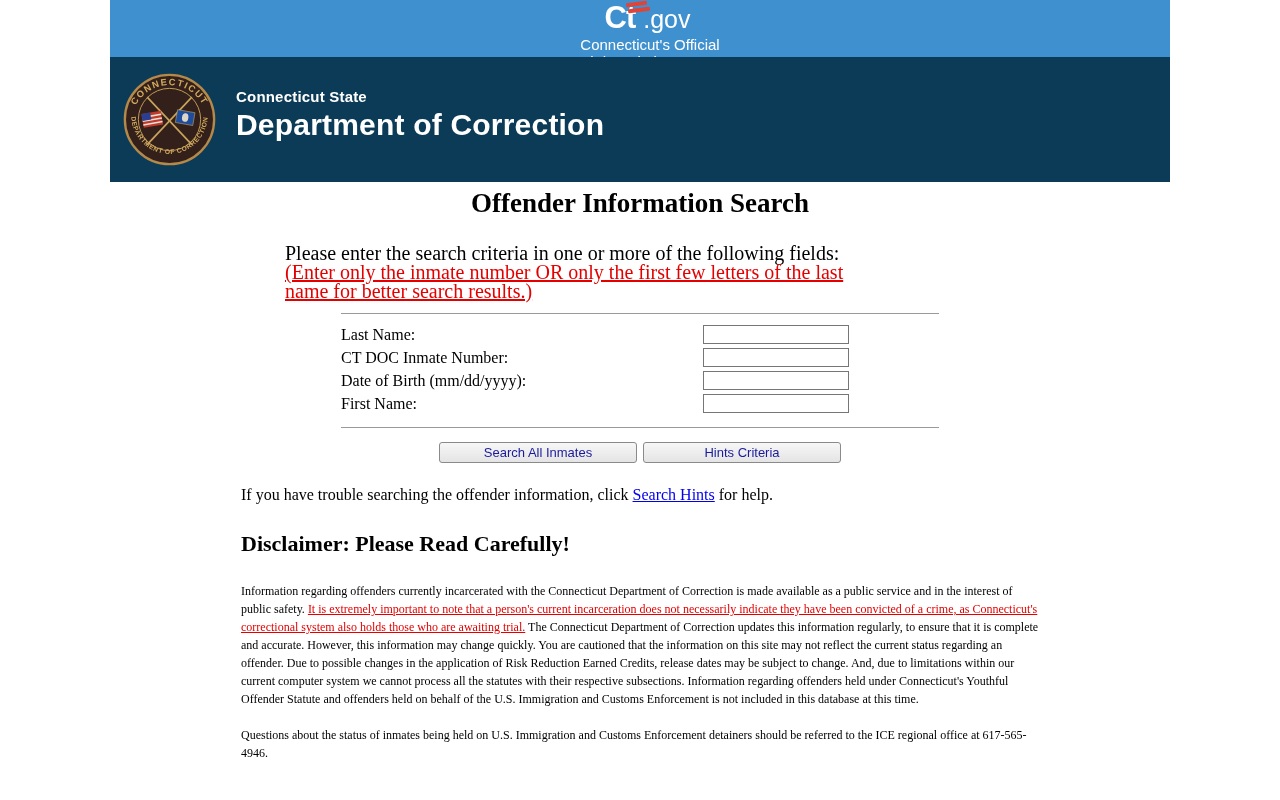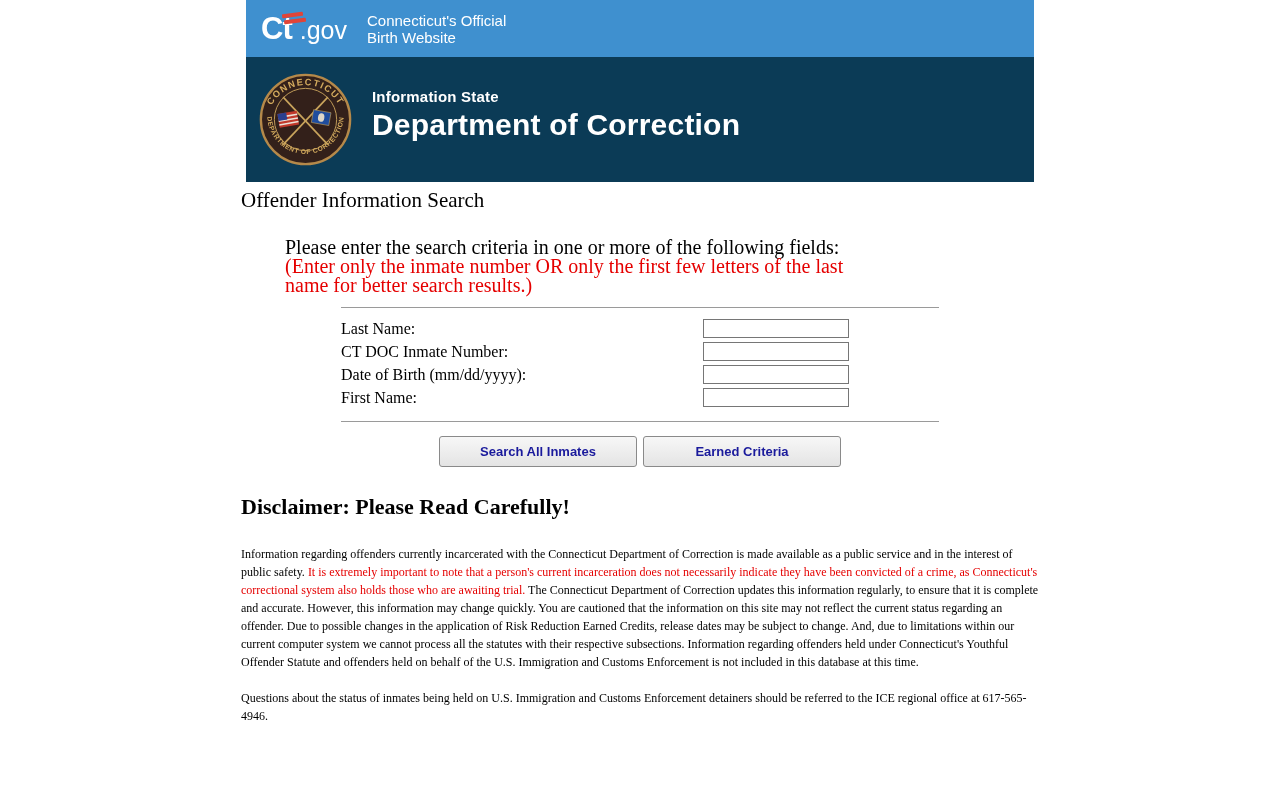--- a/index.html
+++ b/index.html
@@ -3,21 +3,21 @@
 <meta charset="utf-8">
 <style>
   * { box-sizing: border-box; }
   html,body { margin:0; padding:0; }
   body {
     width:1280px; height:800px; overflow:hidden;
     background:#ffffff;
     font-family:"Liberation Serif","DejaVu Serif",serif;
     color:#000;
   }
-  .strip { width:788px; margin:0 auto; }
+  .strip { width:1060px; margin:0 auto;flex-direction:column; }
 
   
   .topbar {
     height:57px; background:#3f90cf;
     display:flex; align-items:center;
     font-family:"Liberation Sans","DejaVu Sans",sans-serif;
   }
   .ctgov { position:relative; margin-left:15px; color:#fff; cursor:pointer; white-space:nowrap; }
   .ctgov .ct  { font-size:31px; font-weight:bold; letter-spacing:-1px; padding-right:8px; }
   .ctgov .gov { font-size:25px; font-weight:normal; }
@@ -30,35 +30,35 @@
   
   .navy { height:125px; background:#0b3b56; position:relative; }
   .seal { position:absolute; left:13px; top:16px; width:93px; height:93px; }
   .agency { position:absolute; left:126px; top:31px; color:#fff;
             font-family:"Liberation Sans","DejaVu Sans",sans-serif; }
   .agency-small { font-size:15px; font-weight:bold; letter-spacing:.2px; margin-bottom:3px; }
   .agency-large { font-size:30px; font-weight:bold; letter-spacing:.2px; }
 
   
   .content { width:798px; margin:0 auto; }
-  h1.pagetitle { font-size:21px; font-weight:normal; margin:6px 0 25px; }
+  h1.pagetitle { font-size:27px; font-weight:bold; text-align:center; margin:6px 0 25px; }
   .intro { margin-left:44px; width:600px; font-size:20px; line-height:19px; }
-  .red { color:#e50000; }
+  .red { color:#e50000;text-decoration:underline; }
   .divider { border:none; border-top:1px solid #9a9a9a; margin:12px 0 9px 100px; width:598px; }
   .formrow { display:flex; align-items:center; height:23px; margin-left:100px; width:598px; }
   .formrow label { width:362px; font-size:16px; }
   .formrow input {
     width:146px; height:19px; border:1px solid #767676; background:#fff;
     font-size:13px; padding:1px 3px; font-family:"Liberation Sans",sans-serif;
   }
   .btnrow { margin:14px 0 0 100px; width:598px; display:flex; justify-content:center; gap:6px; }
   .btnrow button {
-    width:198px; height:31px;
+    width:198px; height:21px;
     font-family:"Liberation Sans","DejaVu Sans",sans-serif;
-    font-size:13px; font-weight:bold; color:#1a1a9c;
+    font-size:13px; font-weight:normal; color:#1a1a9c;
     background:linear-gradient(#f7f7f7,#e4e4e4);
     border:1px solid #8a8a8a; border-radius:3px; cursor:pointer; line-height:17px;
   }
   .help { margin:23px 0 0 0; font-size:16px; }
   a.hintlink { color:#0000ee; text-decoration:underline; cursor:pointer; }
   h2.disctitle { font-size:22px; font-weight:bold; text-align:left; margin:27px 0 25px; }
   p.disc { font-size:12px; line-height:18px; margin:0 0 18px; text-align:left; }
 </style>
 </head>
 <body>
@@ -99,21 +99,21 @@
       <rect x="21" y="49" width="21" height="1.7" fill="#e9e2d8"></rect>
       <rect x="21" y="53" width="21" height="1.7" fill="#e9e2d8"></rect>
       <rect x="21" y="42" width="9.5" height="7.5" fill="#2a3f8f"></rect>
     </g>
     <g transform="rotate(10 67 50)">
       <rect x="57" y="41" width="19" height="14" fill="#1f4d9e" stroke="#c9a45c" stroke-width="0.6"></rect>
       <ellipse cx="66.5" cy="48" rx="3.4" ry="4.6" fill="#ddd6c8"></ellipse>
     </g>
   </svg>
   <div class="agency">
-    <div class="agency-small">Information State</div>
+    <div class="agency-small">Connecticut State</div>
     <div class="agency-large">Department of Correction</div>
   </div>
 </div>
 
 <div class="content">
 
   <h1 class="pagetitle">Offender Information Search</h1>
 
   <div class="intro">
     <div>Please enter the search criteria in one or more of the following fields:</div>
@@ -136,23 +136,24 @@
   </div>
   <div class="formrow">
     <label>First Name:</label>
     <input type="text" value="" style="">
   </div>
 
   <hr class="divider">
 
   <div class="btnrow">
     <button>Search All Inmates</button>
-    <button>Earned Criteria</button>
+    <button>Hints Criteria</button>
   </div>
 
+  <p class="help"><span>If you have trouble searching the offender information, click </span><a class="hintlink">Search Hints</a><span> for help.</span></p>
 
   <h2 class="disctitle">Disclaimer: Please Read Carefully!</h2>
 
   <p class="disc"><span>Information regarding offenders currently incarcerated with the Connecticut Department of Correction is made available as a public service and in the interest of public safety. </span><span class="red">It is extremely important to note that a person's current incarceration does not necessarily indicate they have been convicted of a crime, as Connecticut's correctional system also holds those who are awaiting trial.</span><span> The Connecticut Department of Correction updates this information regularly, to ensure that it is complete and accurate. However, this information may change quickly. You are cautioned that the information on this site may not reflect the current status regarding an offender. Due to possible changes in the application of Risk Reduction Earned Credits, release dates may be subject to change. And, due to limitations within our current computer system we cannot process all the statutes with their respective subsections. Information regarding offenders held under Connecticut's Youthful Offender Statute and offenders held on behalf of the U.S. Immigration and Customs Enforcement is not included in this database at this time.</span></p>
 
   <p class="disc">Questions about the status of inmates being held on U.S. Immigration and Customs Enforcement detainers should be referred to the ICE regional office at 617-565-4946.</p>
 
 </div>
 
 </body></html>

